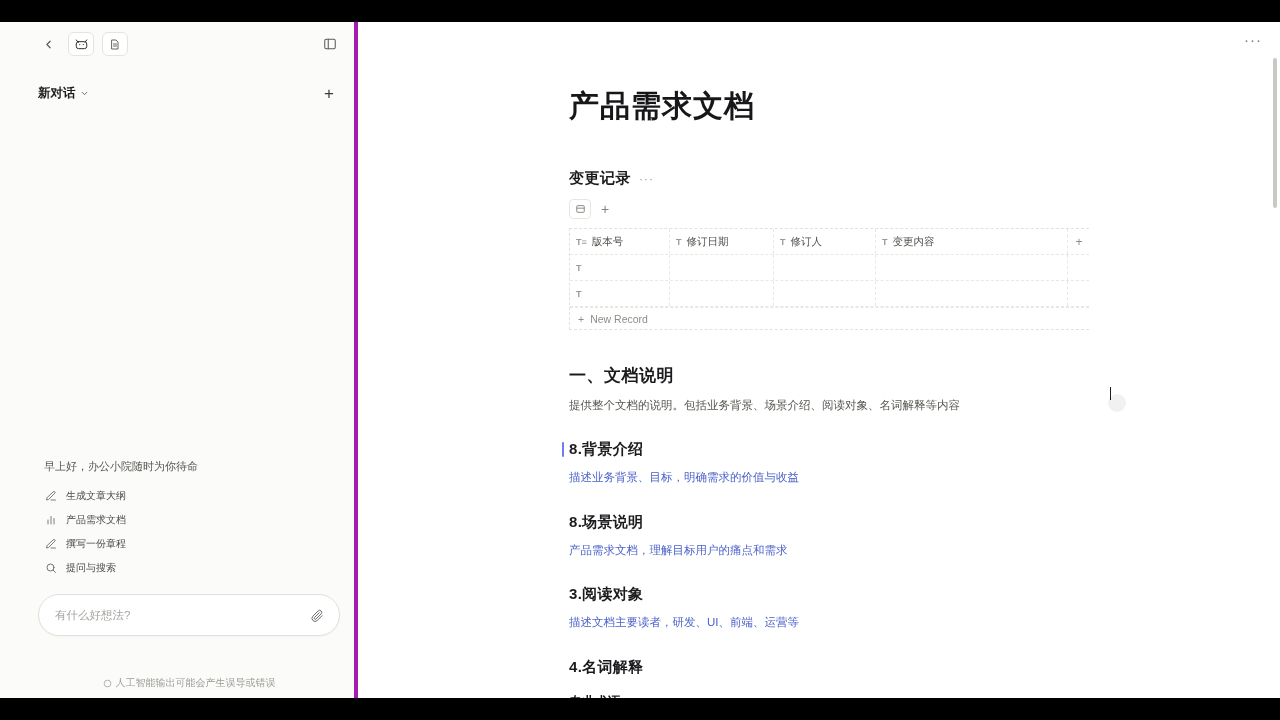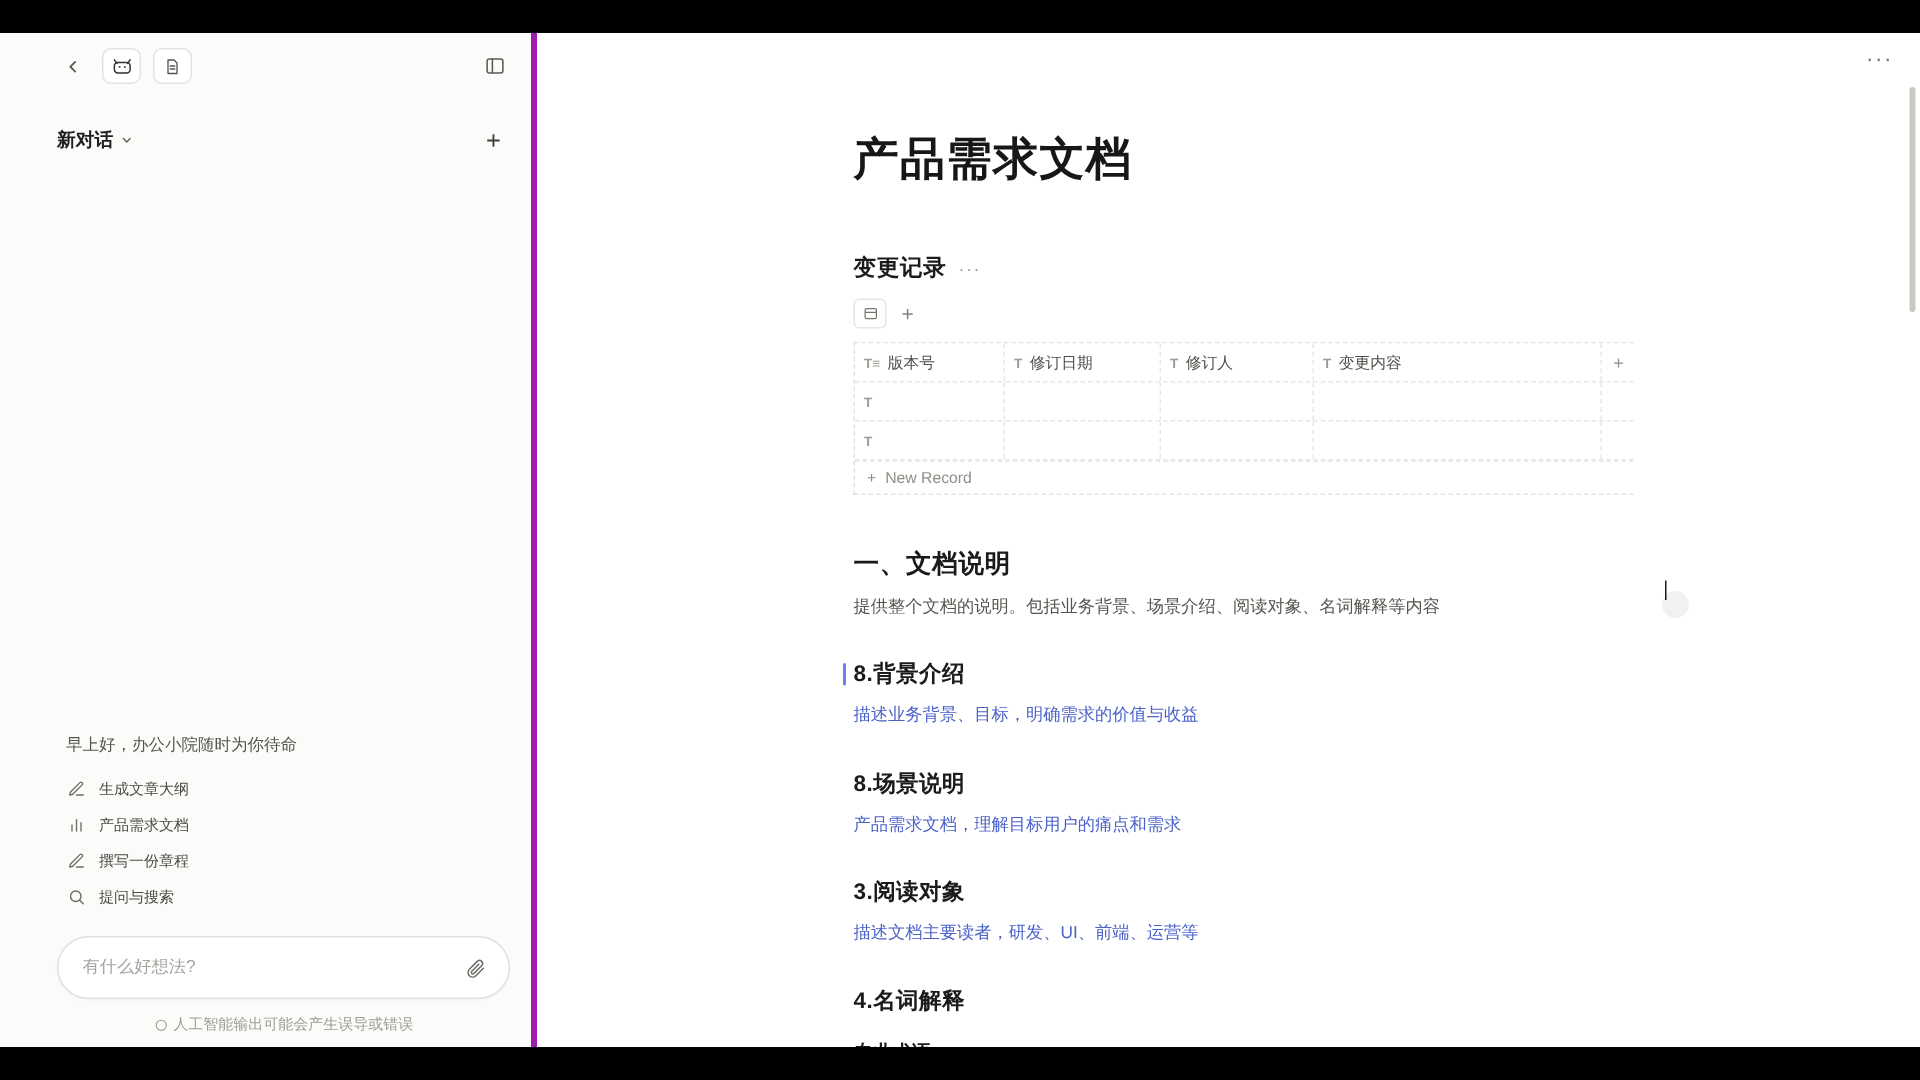--- a/index.html
+++ b/index.html
@@ -138,20 +138,21 @@
   }
   .disclaimer {
     text-align: center;
     font-size: 10px;
     color: #9d9d97;
     padding: 6px 0 8px 0;
     display: flex;
     align-items: center;
     justify-content: center;
     gap: 4px;
+    margin-top: 30px;
   }
 
   
   .main {
     flex: 1;
     position: relative;
     background: #fff;
     overflow: hidden;
   }
   .main-topbar {

